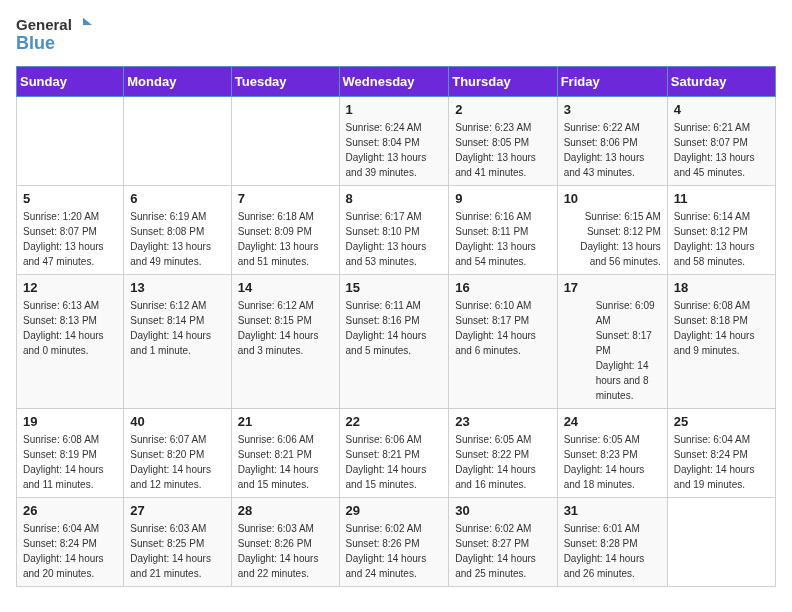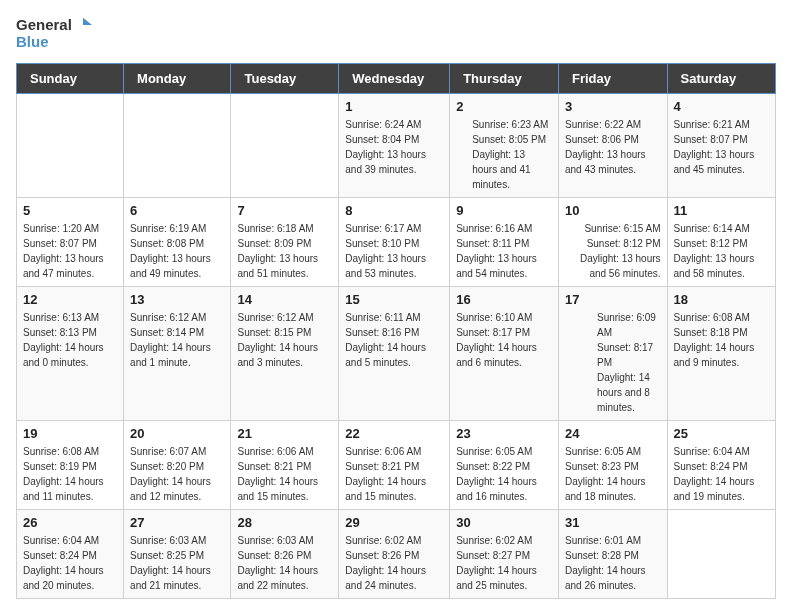--- a/index.html
+++ b/index.html
@@ -32,25 +32,25 @@
     .subtitle {
       font-size: 15px;
       color: #444;
     }
     .calendar-table {
       width: 100%;
       border-collapse: collapse;
       font-size: 11px;
     }
     .calendar-table thead tr th {
-      background-color: #404040;
+      background-color: #6d28d9;
       color: #fff;
       font-size: 13px;
       font-weight: bold;
-      padding: 7px 13px;
+      padding: 7px 3px;
       text-align: left;
       border: 1px solid #5a8fc8;
     }
     .calendar-table tbody tr td {
       border: 1px solid #d0d0d0;
       vertical-align: top;
       padding: 5px 6px;
       min-height: 80px;
       width: 113px;
       background: #fff;
@@ -78,21 +78,21 @@
 
 <div class="header">
   <div class="logo">
     <div style="display:flex;flex-direction:column;line-height:1.1;">
       <span style="display:flex;align-items:center;gap:2px;">
         <span style="font-size:15px;font-weight:bold;color:#333;">General</span>
         <svg width="18" height="18" viewBox="0 0 20 20">
           <polygon points="10,2 20,10 10,10" fill="#4a90c4"></polygon>
         </svg>
       </span>
-      <span style="font-size:15px;font-weight:bold;color:#4a90c4;">Blue</span>
+      <span style="font-size:18px;font-weight:bold;color:#4a90c4;">Blue</span>
     </div>
   </div>
   <div class="title-block">
     <div class="main-title"></div>
     <div class="subtitle"></div>
   </div>
 </div>
 
 <table class="calendar-table">
   <thead>
@@ -112,21 +112,21 @@
         <td class="empty-cell"></td>
         <td class="empty-cell"></td>
         <td>
           <div class="day-number">1</div>
           <div class="day-info" style="white-space: pre-line;">Sunrise: 6:24 AM
 Sunset: 8:04 PM
 Daylight: 13 hours and 39 minutes.</div>
         </td>
         <td>
           <div class="day-number">2</div>
-          <div class="day-info" style="white-space: pre-line; margin-left: 16px;">Sunrise: 6:23 AM
+          <div class="day-info" style="white-space: pre-line;">Sunrise: 6:23 AM
 Sunset: 8:05 PM
 Daylight: 13 hours and 41 minutes.</div>
         </td>
         <td>
           <div class="day-number">3</div>
           <div class="day-info" style="white-space: pre-line;">Sunrise: 6:22 AM
 Sunset: 8:06 PM
 Daylight: 13 hours and 43 minutes.</div>
         </td>
         <td>
@@ -225,21 +225,21 @@
         </td>
       </tr>
       <tr>
         <td>
           <div class="day-number">19</div>
           <div class="day-info" style="white-space: pre-line;">Sunrise: 6:08 AM
 Sunset: 8:19 PM
 Daylight: 14 hours and 11 minutes.</div>
         </td>
         <td>
-          <div class="day-number">20</div>
+          <div class="day-number">40</div>
           <div class="day-info" style="white-space: pre-line;">Sunrise: 6:07 AM
 Sunset: 8:20 PM
 Daylight: 14 hours and 12 minutes.</div>
         </td>
         <td>
           <div class="day-number">21</div>
           <div class="day-info" style="white-space: pre-line;">Sunrise: 6:06 AM
 Sunset: 8:21 PM
 Daylight: 14 hours and 15 minutes.</div>
         </td>

